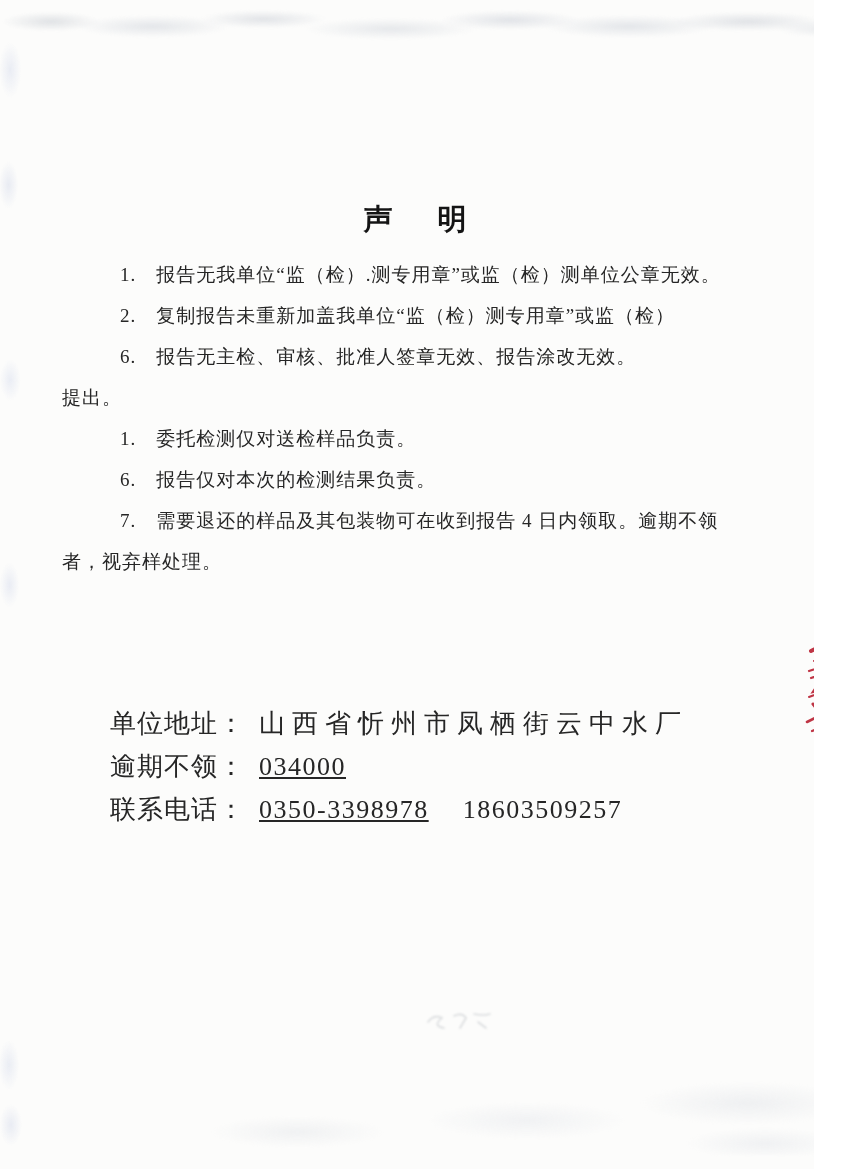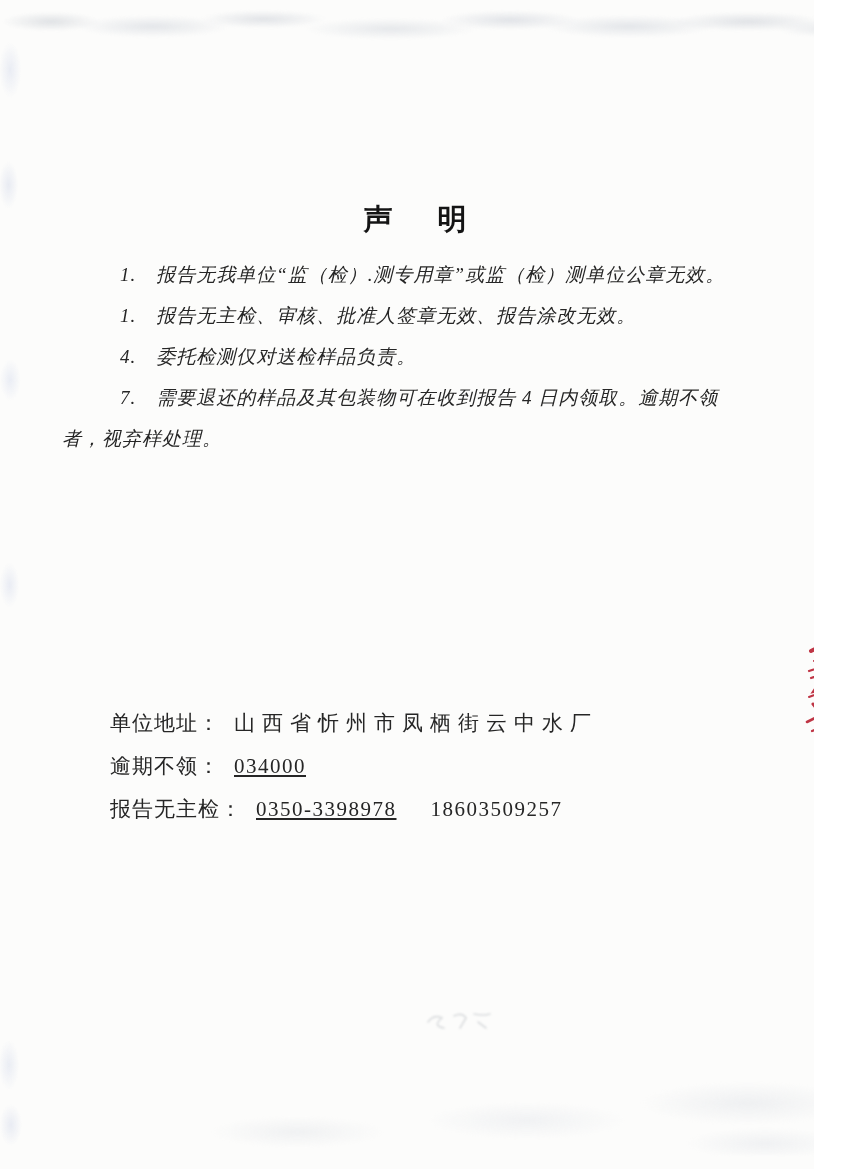--- a/index.html
+++ b/index.html
@@ -63,28 +63,28 @@
     margin:0;text-align:center;
     font-family:"Liberation Sans","DejaVu Sans",sans-serif;
     font-weight:700;font-size:29px;letter-spacing:8px;
     color:#141414;transform:translateX(-6px);
   }
   .statement{
     position:absolute;left:62px;top:254px;width:732px;
   }
   .line{
     margin:0;height:41px;line-height:41px;
-    font-size:19px;letter-spacing:1px;white-space:nowrap;font-style:italic;
+    font-size:19px;letter-spacing:1px;white-space:nowrap;
   }
   .line.indent{padding-left:58px;}
   .contact{
     position:absolute;left:110px;top:702px;width:600px;
   }
   .contact-row{
-    height:43px;line-height:43px;font-size:21px;white-space:nowrap;
+    height:43px;line-height:43px;font-size:26px;white-space:nowrap;
   }
   .contact-label{letter-spacing:1px;}
   .contact-value{margin-left:14px;letter-spacing:7px;}
   .contact-value.num{letter-spacing:1.5px;text-decoration:underline;}
   .contact-value2{margin-left:34px;letter-spacing:1.5px;text-align:center;}
 </style>
 </head>
 <body>
 
 <div class="page">
@@ -114,31 +114,34 @@
       <path d="M8 18 q6 -8 14 -4 q-10 8 2 10"></path>
       <path d="M34 12 q8 -4 12 2 l-6 10"></path>
       <path d="M54 10 q10 2 16 0 M58 18 l8 6"></path>
     </g>
   </svg>
 
   <h1 class="title">声　明</h1>
 
   <div class="statement">
     <p class="line indent">1.　报告无我单位“监（检）.测专用章”或监（检）测单位公章无效。</p>
-    <p class="line indent">1.　报告无主检、审核、批准人签章无效、报告涂改无效。</p>
-    <p class="line indent">4.　委托检测仅对送检样品负责。</p>
+    <p class="line indent">2.　复制报告未重新加盖我单位“监（检）测专用章”或监（检）</p>
+    <p class="line indent">6.　报告无主检、审核、批准人签章无效、报告涂改无效。</p>
+    <p class="line">提出。</p>
+    <p class="line indent">1.　委托检测仅对送检样品负责。</p>
+    <p class="line indent">6.　报告仅对本次的检测结果负责。</p>
     <p class="line indent">7.　需要退还的样品及其包装物可在收到报告 4 日内领取。逾期不领</p>
     <p class="line">者，视弃样处理。</p>
   </div>
 
   <div class="contact">
     <div class="contact-row">
       <span class="contact-label">单位地址：</span><span class="contact-value">山西省忻州市凤栖街云中水厂</span>
     </div>
     <div class="contact-row">
       <span class="contact-label">逾期不领：</span><span class="contact-value num">034000</span>
     </div>
     <div class="contact-row">
-      <span class="contact-label">报告无主检：</span><span class="contact-value num">0350-3398978</span><span class="contact-value2">18603509257</span>
+      <span class="contact-label">联系电话：</span><span class="contact-value num">0350-3398978</span><span class="contact-value2">18603509257</span>
     </div>
   </div>
 
 </div>
 
 </body></html>

